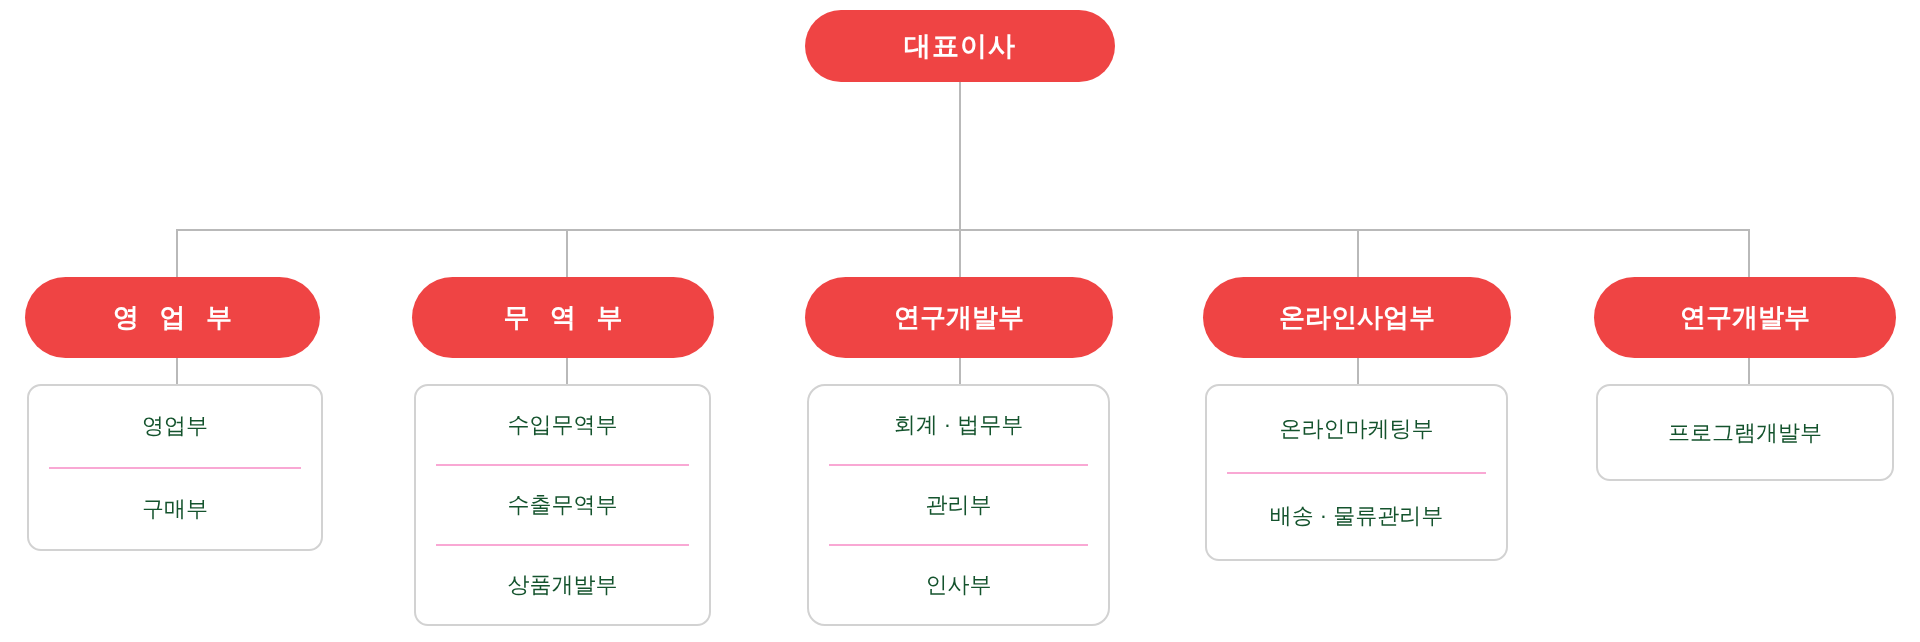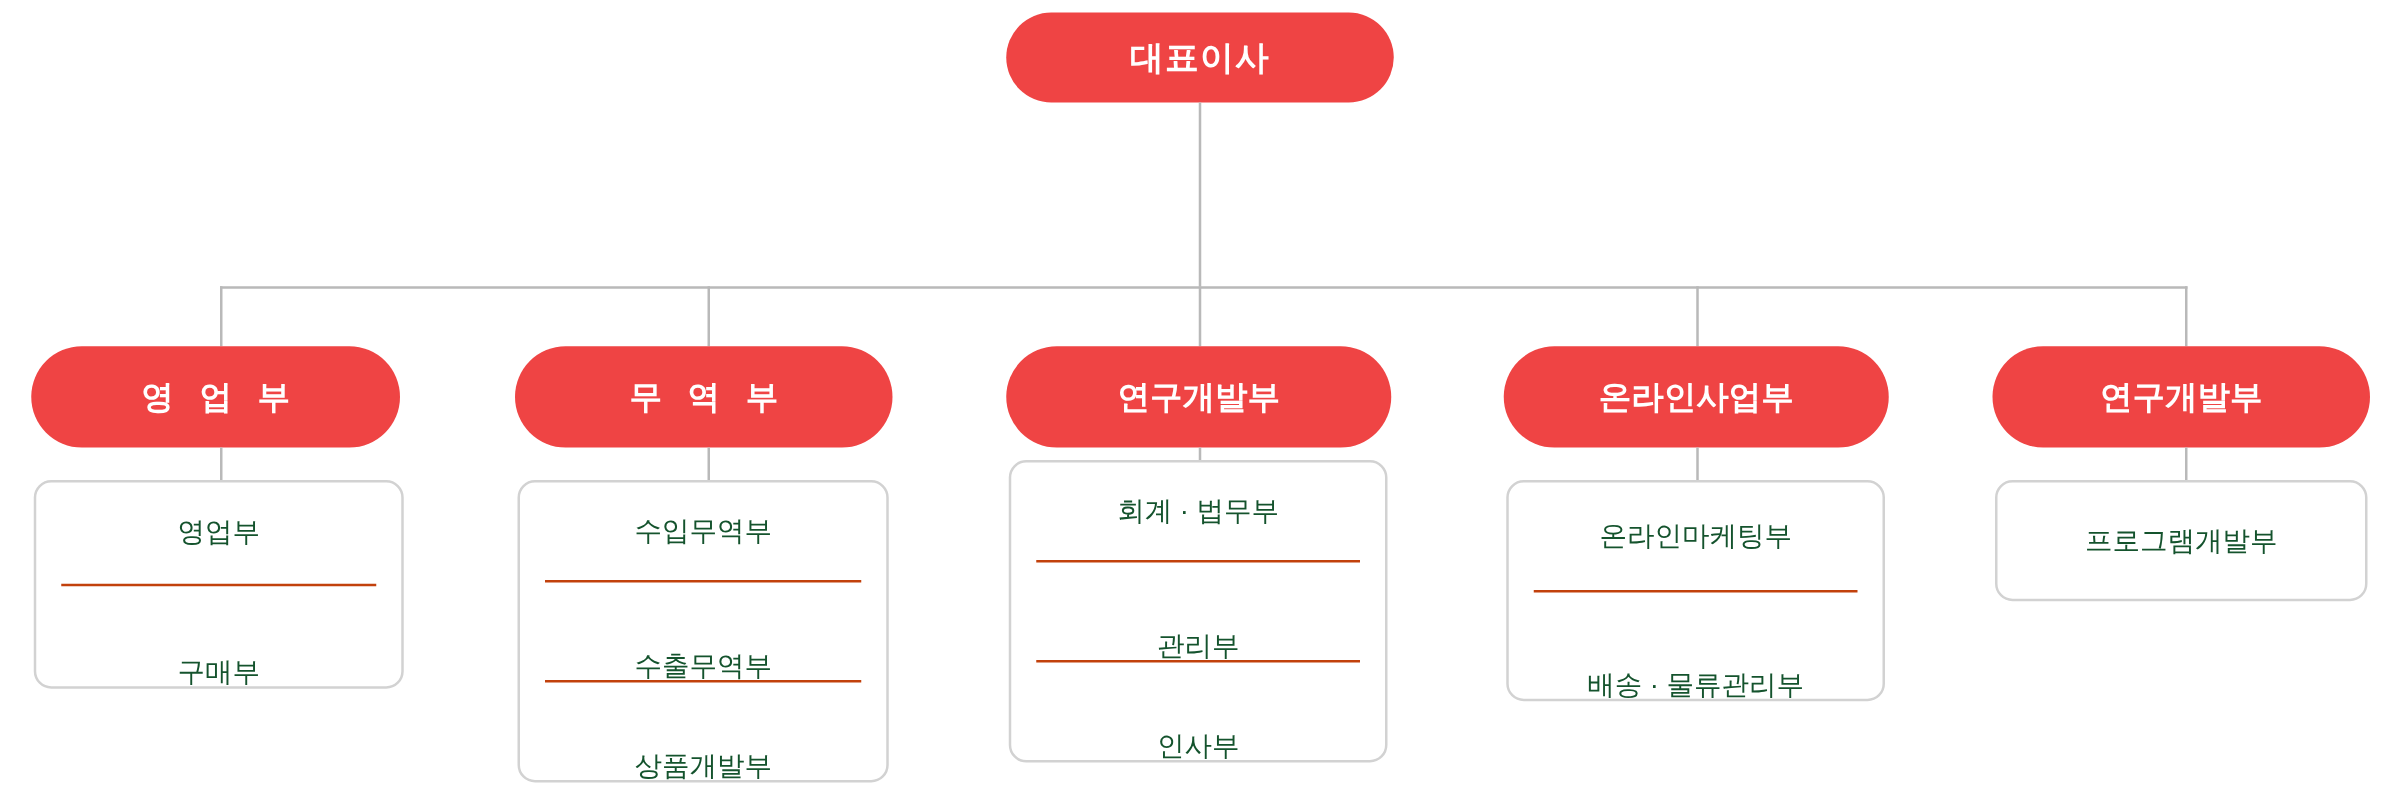--- a/index.html
+++ b/index.html
@@ -70,22 +70,21 @@
     flex: 1 1 0;
     display: flex;
     align-items: center;
     justify-content: center;
     font-size: 22px;
     color: #14532d;
     white-space: nowrap;
     line-height: 1;
   }
   .subitem + .subitem {
-    border-top: 2px solid #c2410c;
-    align-items: flex-end;
+    border-top: 2px solid #f9a8d4;
   }
 </style>
 </head>
 <body>
 
 <div id="org-chart">
 
   <div class="pill pill-root" style="left:805px; top:10px; width:310px; height:72px;">
     <span>대표이사</span>
   </div>
@@ -140,21 +139,21 @@
       <span>수입무역부</span>
     </div>
     <div class="subitem">
       <span>수출무역부</span>
     </div>
     <div class="subitem">
       <span>상품개발부</span>
     </div>
   </div>
 
-  <div class="subbox" style="left:807px; top:368px; width:303px; height:242px;">
+  <div class="subbox" style="left:807px; top:384px; width:303px; height:242px;border-radius:18px;">
     <div class="subitem">
       <span>회계 · 법무부</span>
     </div>
     <div class="subitem">
       <span>관리부</span>
     </div>
     <div class="subitem">
       <span>인사부</span>
     </div>
   </div>

